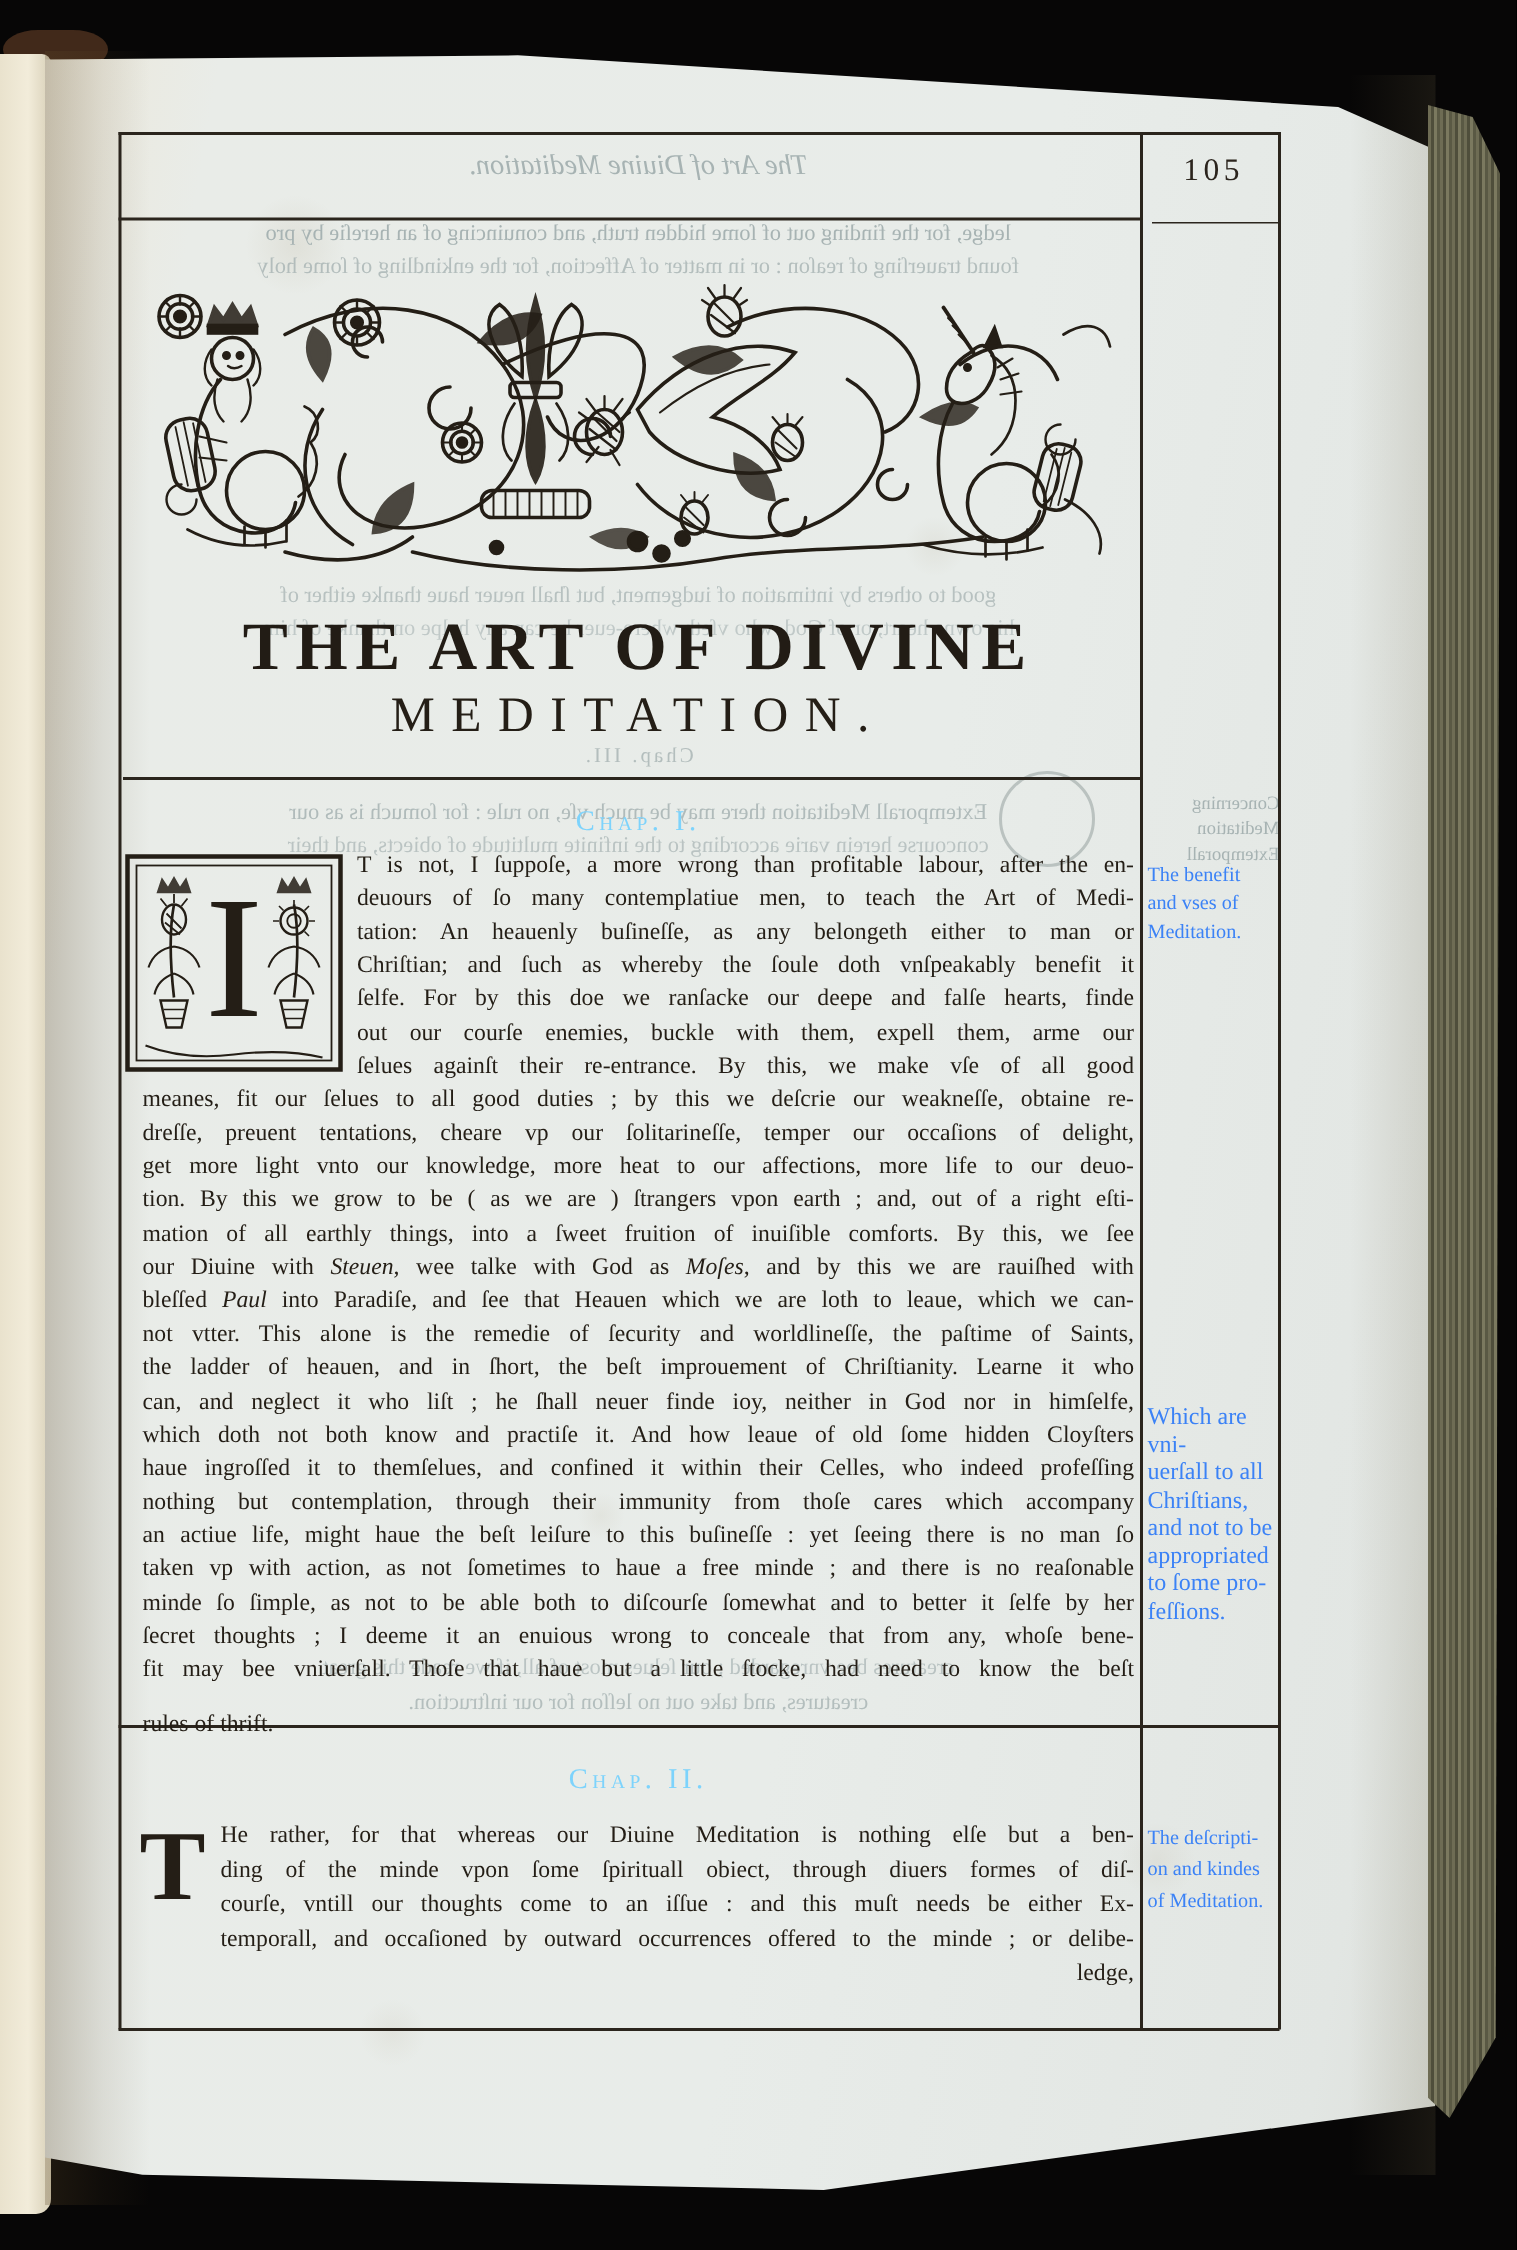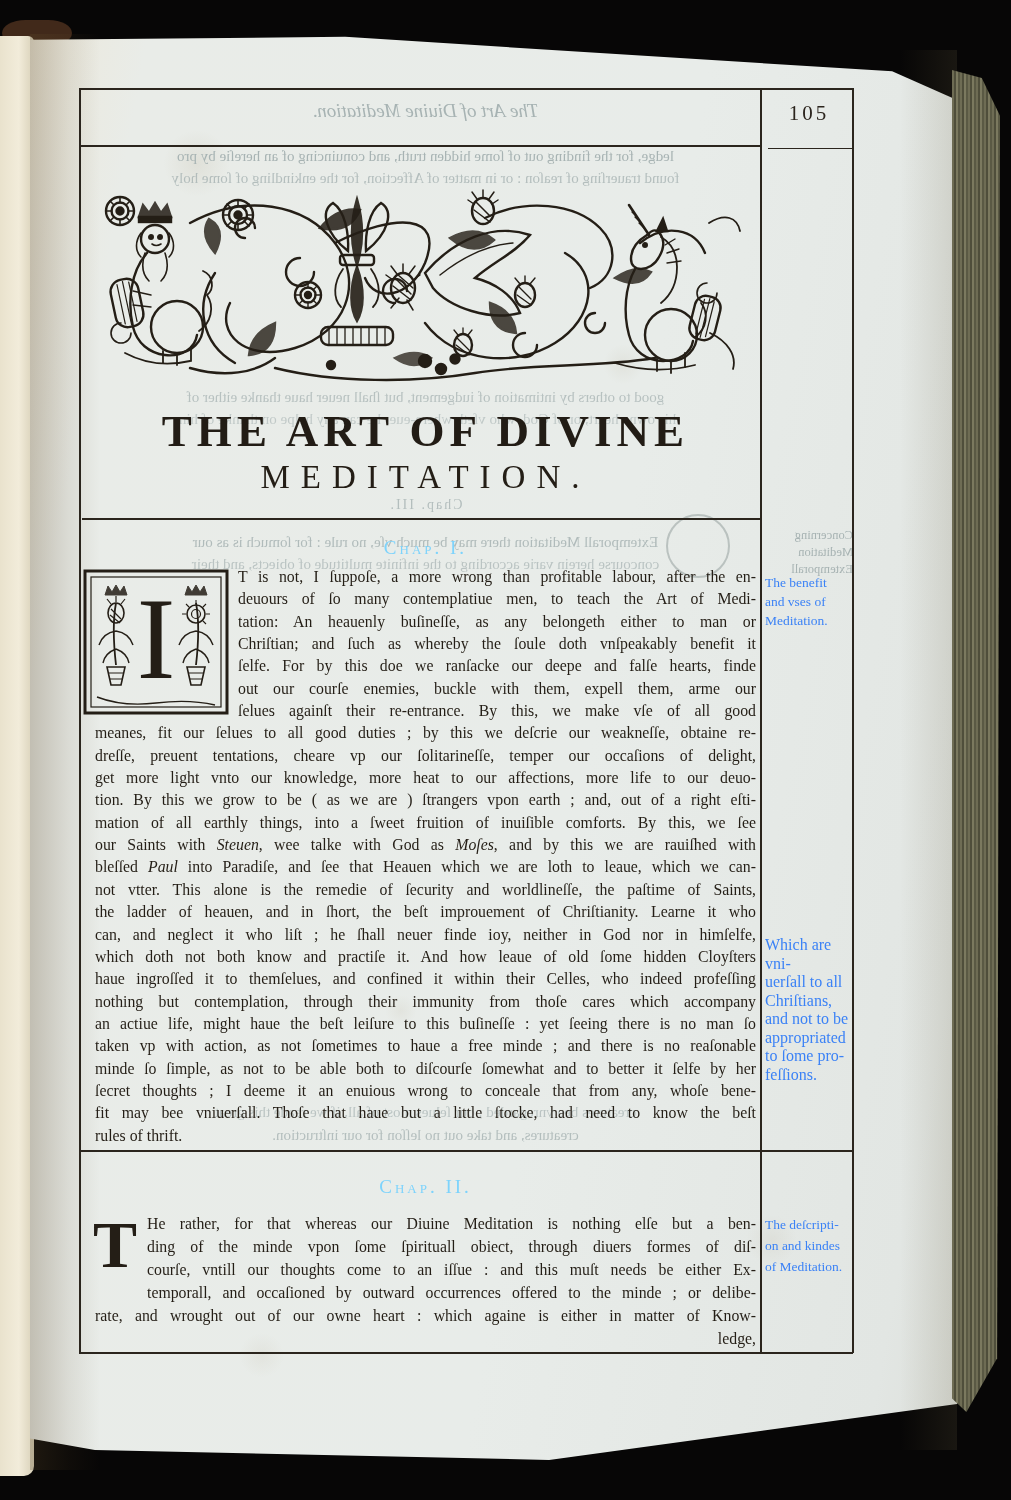--- a/index.html
+++ b/index.html
@@ -27,21 +27,21 @@
   .rule{background:#2b251d;}
   .h{height:2px;} .v{width:1.6px;}
   .pgnum{left:765px;top:101px;width:88px;text-align:center;font-size:21px;letter-spacing:3px;color:#2b241d;}
   .title1{left:95px;top:405px;width:661px;text-align:center;font-size:45px;font-weight:700;letter-spacing:5px;color:#221c15;}
   .title2{left:95px;top:459px;width:661px;text-align:center;font-size:33px;letter-spacing:11px;color:#241e16;}
   .chap{width:661px;left:95px;text-align:center;font-size:19px;font-variant:small-caps;letter-spacing:3px;color:#7dd3fc;}
   .para{left:95px;width:661px;font-size:15.8px;color:#241e16;}
   .p1{top:566px;line-height:22.35px;}
   .p2{top:1212px;line-height:23px;}
   .ln{text-align:justify;text-align-last:justify;white-space:normal;}
-  .ln.last{text-align-last:left;}
+  .ln.last{text-align-last:left;margin-top:14px;}
   .ln.right{text-align-last:right;}
   .it{font-style:italic;}
   .dropcap-box{float:left;width:146px;height:146px;margin:3px 9px 2px -12px;position:relative;}
   .dc-letter{position:absolute;inset:0;display:flex;align-items:center;justify-content:center;
              font-size:116px;line-height:1;color:#241e16;padding-bottom:6px;}
   .dropcap-t{float:left;width:52px;height:70px;margin:2px 6px 0 -6px;font-size:66px;line-height:62px;
              text-align:center;color:#241e16;font-weight:700;}
   .mnote{left:765px;width:90px;font-size:13.5px;line-height:19px;color:#3b82f6;}
   .mnote .mline{text-align:left;}
   
@@ -257,21 +257,21 @@
     <div class="ln">tation: An heauenly buſineſſe, as any belongeth either to man or</div>
     <div class="ln">Chriſtian; and ſuch as whereby the ſoule doth vnſpeakably benefit it</div>
     <div class="ln">ſelfe. For by this doe we ranſacke our deepe and falſe hearts, finde</div>
     <div class="ln">out our courſe enemies, buckle with them, expell them, arme our</div>
     <div class="ln">ſelues againſt their re-entrance. By this, we make vſe of all good</div>
     <div class="ln">meanes, fit our ſelues to all good duties ; by this we deſcrie our weakneſſe, obtaine re-</div>
     <div class="ln">dreſſe, preuent tentations, cheare vp our ſolitarineſſe, temper our occaſions of delight,</div>
     <div class="ln">get more light vnto our knowledge, more heat to our affections, more life to our deuo-</div>
     <div class="ln">tion. By this we grow to be ( as we are ) ſtrangers vpon earth ; and, out of a right eſti-</div>
     <div class="ln">mation of all earthly things, into a ſweet fruition of inuiſible comforts. By this, we ſee</div>
-    <div class="ln"><span>our Saints with </span><span class="it">Steuen</span><span>, wee talke with God as </span><span class="it">Moſes</span><span>, and by this we are rauiſhed with</span></div>
+    <div class="ln"><span>our Diuine with </span><span class="it">Steuen</span><span>, wee talke with God as </span><span class="it">Moſes</span><span>, and by this we are rauiſhed with</span></div>
     <div class="ln"><span>bleſſed </span><span class="it">Paul</span><span> into Paradiſe, and ſee that Heauen which we are loth to leaue, which we can-</span></div>
     <div class="ln">not vtter.  This alone is the remedie of ſecurity and worldlineſſe, the paſtime of Saints,</div>
     <div class="ln">the ladder of heauen, and in ſhort,  the beſt improuement of Chriſtianity.  Learne it who</div>
     <div class="ln">can, and neglect it who liſt ;  he ſhall neuer finde ioy, neither in God nor in himſelfe,</div>
     <div class="ln">which doth not both know and practiſe it.  And how leaue of old ſome hidden Cloyſters</div>
     <div class="ln">haue ingroſſed it to themſelues, and confined it within their Celles, who indeed profeſſing</div>
     <div class="ln">nothing but contemplation, through their immunity from thoſe cares which accompany</div>
     <div class="ln">an actiue life, might haue the beſt leiſure to this buſineſſe : yet ſeeing there is no man ſo</div>
     <div class="ln">taken vp with action, as not ſometimes to haue a free minde ;  and there is no reaſonable</div>
     <div class="ln">minde ſo ſimple, as not to be able both to diſcourſe ſomewhat and to better it ſelfe by her</div>
@@ -281,21 +281,20 @@
   </div>
 
   <div class="abs chap" style="top:1176px;">Chap. II.</div>
 
   <div class="abs para p2">
     <div class="dropcap-t">T</div>
     <div class="ln">He rather, for that whereas our Diuine Meditation is nothing elſe but a ben-</div>
     <div class="ln">ding of the minde vpon ſome ſpirituall obiect, through diuers formes of diſ-</div>
     <div class="ln">courſe, vntill our thoughts come to an iſſue :  and this muſt needs be either Ex-</div>
     <div class="ln">temporall, and occaſioned by outward occurrences offered to the minde ;  or delibe-</div>
-    <div class="ln">rate, and wrought out of our owne heart :  which againe is either in matter of Know-</div>
     <div class="ln right">ledge,</div>
   </div>
 
   <div class="abs mnote" style="top:573px;">
     <div class="mline">The benefit</div>
     <div class="mline">and vses of</div>
     <div class="mline">Meditation.</div>
   </div>
   <div class="abs mnote" style="top:936px;line-height:18.5px;font-size:16px;">
     <div class="mline">Which are vni-</div>

